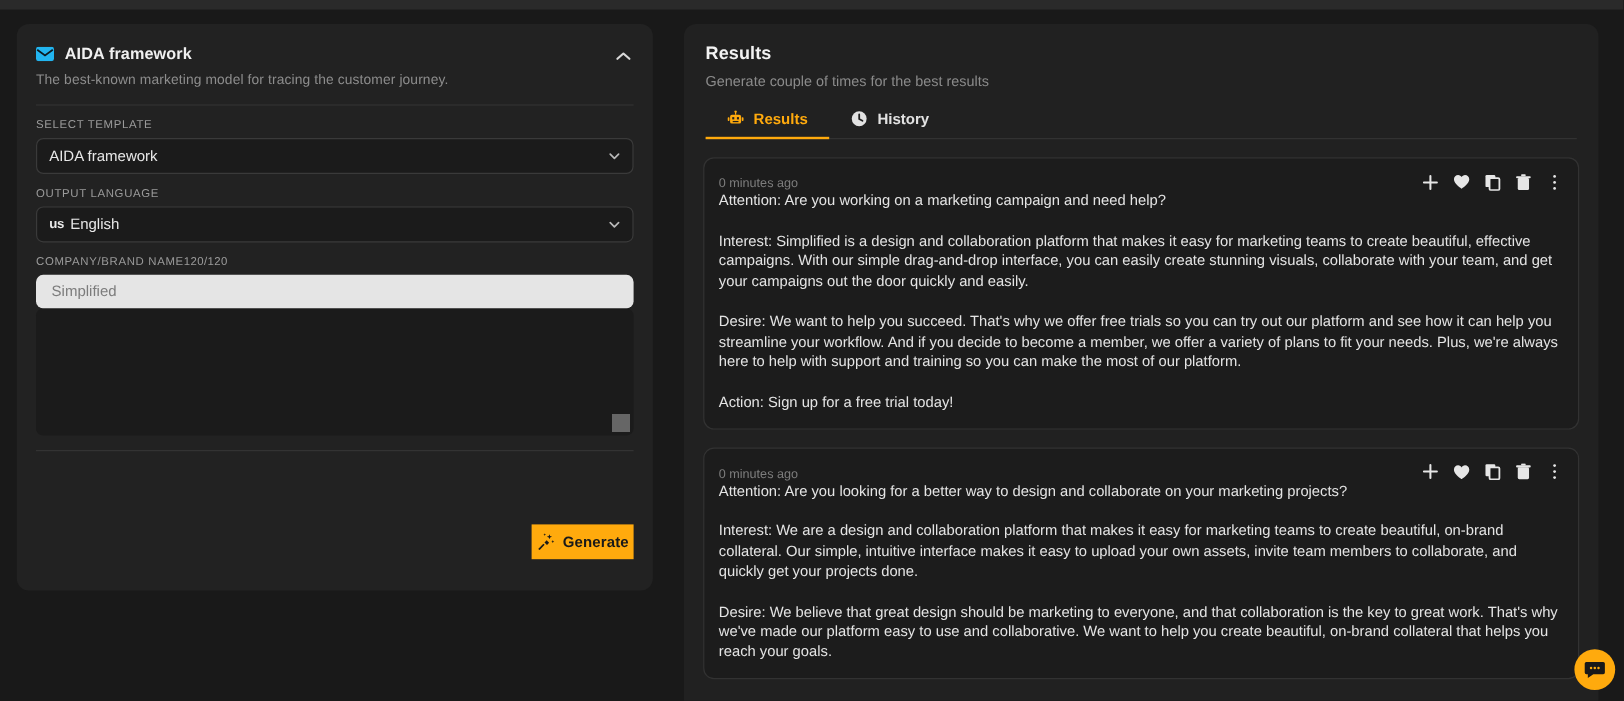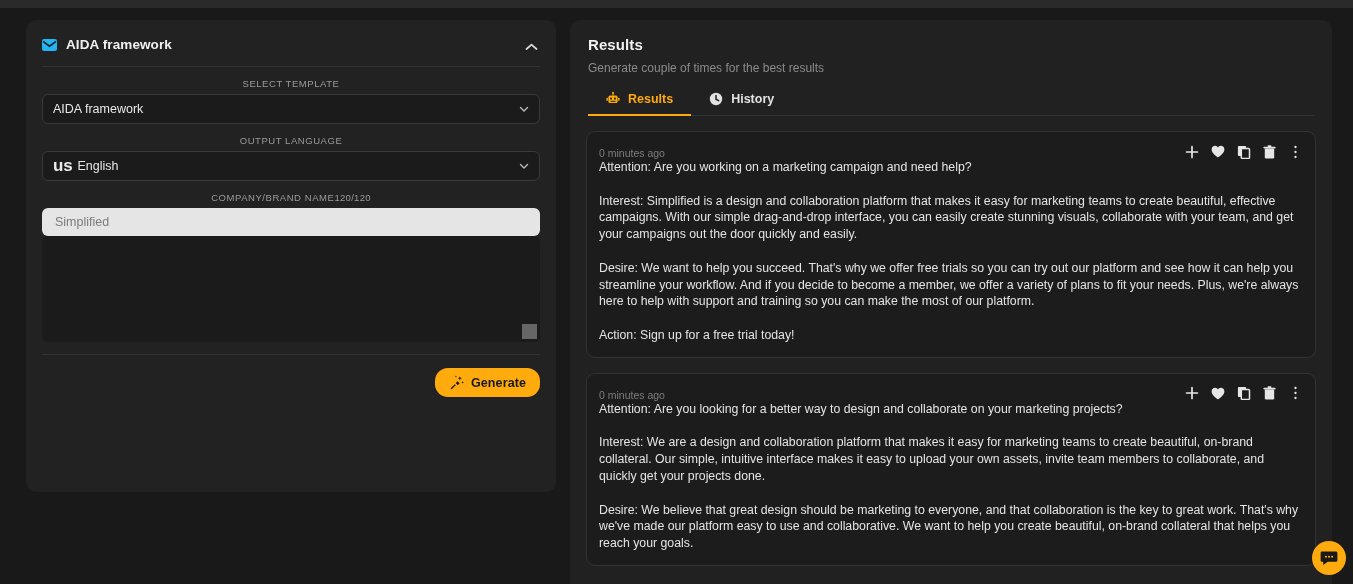--- a/index.html
+++ b/index.html
@@ -11,21 +11,21 @@
   }
   body { position: relative; }
 
   .top-strip {
     position: absolute; left: 0; top: 0; width: 1353px; height: 8px;
     background: #2a2a2a;
   }
 
   
   .left-panel {
-    position: absolute; left: 26px; top: 20px;
+    position: absolute; left: 14px; top: 20px;
     width: 530px; height: 472px;
     background: #222222;
     border-radius: 10px;
   }
   .lp-head {
     padding: 17px 16px 0 16px;
     position: relative;
   }
   .lp-title-row { display: flex; align-items: center; gap: 9px; }
   .env-icon { width: 15px; height: 12px; display: block; flex: 0 0 auto; }
@@ -42,37 +42,37 @@
   .lp-sub {
     margin-top: 9px; font-size: 11.5px; color: #8d8d8d;
     letter-spacing: .1px;
   }
   .divider {
     margin: 14px 16px 0 16px; height: 1px; background: #333333;
   }
 
   .field { padding: 0 16px; }
   .field-label-row {
-    display: flex; justify-content: center; align-items: baseline;
+    display: flex; justify-content: flex-start; align-items: baseline;
     margin-top: 11px; margin-bottom: 5px;
   }
   .field-label {
     font-size: 9.5px; color: #9b9b9b; letter-spacing: .55px;
     text-transform: uppercase;
   }
   .field-count { font-size: 9.5px; color: #9b9b9b; letter-spacing: .3px; }
 
   .select-box {
     height: 30px; background: #1b1b1b; border: 1px solid #3a3a3a;
     border-radius: 6px; display: flex; align-items: center;
     padding: 0 10px; cursor: pointer; position: relative;
   }
   .select-value { font-size: 12.5px; color: #e8e8e8; }
   .flag-tag {
-    font-size: 17px; font-weight: bold; color: #ebebeb;
+    font-size: 11px; font-weight: bold; color: #ebebeb;
     margin-right: 5px; letter-spacing: -.2px;
   }
   .chev-down {
     position: absolute; right: 9px; top: 50%; transform: translateY(-50%);
     width: 12px; height: 12px;
   }
 
   .text-input {
     height: 28px; background: #e5e5e5; border-radius: 6px;
     display: flex; align-items: center; padding: 0 13px;
@@ -91,24 +91,25 @@
     position: absolute; right: 3px; bottom: 3px;
     width: 15px; height: 15px; background: #666666;
     cursor: nwse-resize;
   }
 
   .lp-footer {
     margin: 12px 16px 0 16px; border-top: 1px solid #333333;
     padding-top: 13px; display: flex; justify-content: flex-end;
   }
   .gen-btn {
-    background: #ffaa0d; border: none; border-radius: 13px;
-    height: 29px; padding: 0 14px;
+    background: #ffaa0d; border: none; border-radius: 0;
+    height: 29px; padding: 0 4px;
     display: flex; align-items: center; gap: 7px;
     cursor: pointer;
+    margin-top: 48px;
   }
   .gen-btn .lbl {
     font-size: 12.5px; font-weight: bold; color: #191919;
     letter-spacing: .1px;
   }
 
   
   .right-panel {
     position: absolute; left: 570px; top: 20px;
     width: 762px; height: 600px;
@@ -188,20 +189,21 @@
           <path d="M1 2.4 L7.5 7.2 L14 2.4" stroke="#0e1b22" stroke-width="1.5" fill="none"></path>
         </svg>
       </span>
       <span class="lp-title">AIDA framework</span>
     </div>
     <div class="chevron-collapse">
       <svg width="13" height="8" viewBox="0 0 13 8">
         <path d="M1.5 6 L6.5 1.6 L11.5 6" stroke="#d8d8d8" stroke-width="1.8" fill="none" stroke-linecap="round" stroke-linejoin="round"></path>
       </svg>
     </div>
+    <div class="lp-sub">The best-known marketing model for tracing the customer journey.</div>
   </div>
 
   <div class="divider"></div>
 
   <div class="field">
     <div class="field-label-row">
       <span class="field-label">SELECT TEMPLATE</span>
     </div>
     <div class="select-box">
       <span class="select-value">AIDA framework</span>

